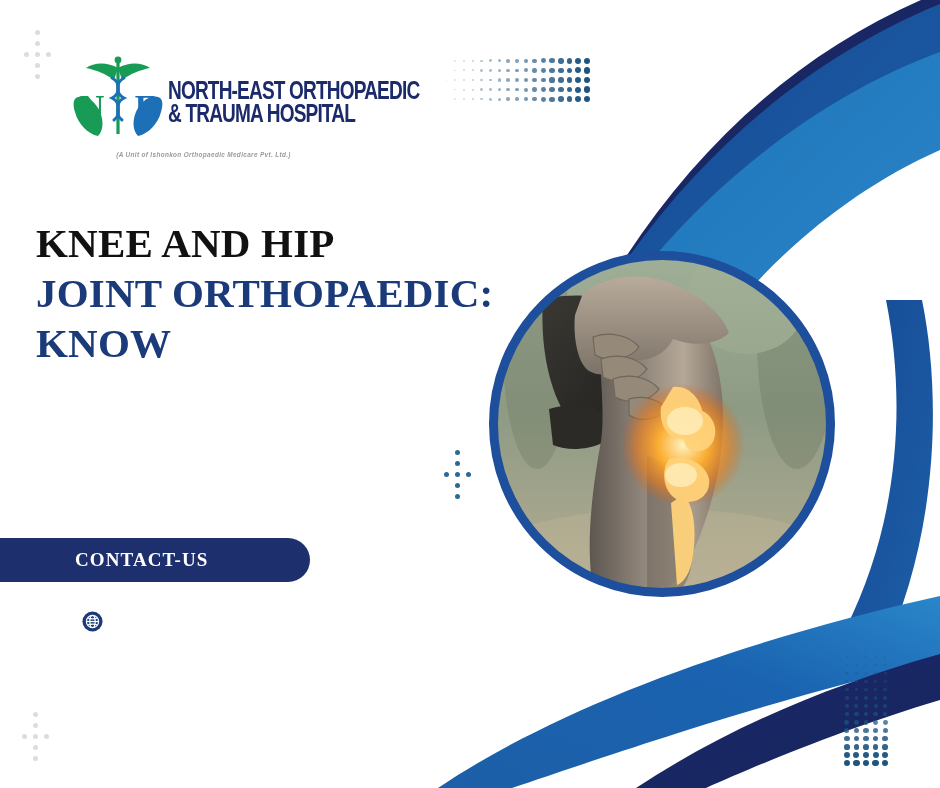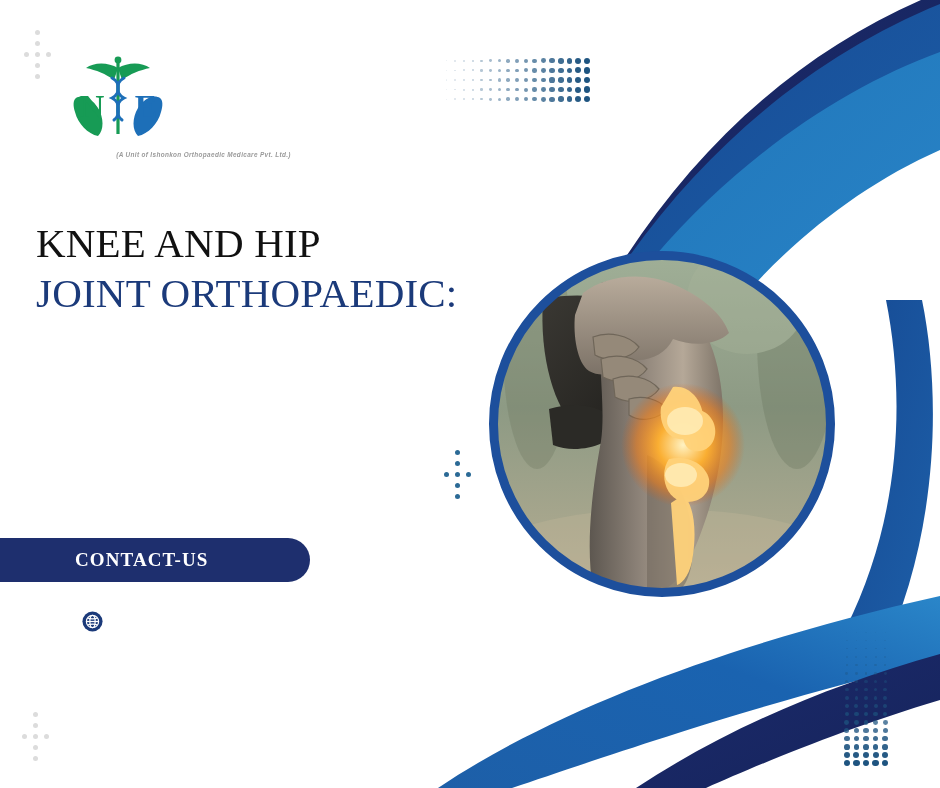--- a/index.html
+++ b/index.html
@@ -70,21 +70,21 @@
   }
   
   #headline {
     position: absolute;
     left: 36px;
     top: 218px;
     width: 480px;
   }
   .headline-line {
     font-family: "Liberation Serif", serif;
-    font-weight: 400;
+    font-weight: 700;
     font-size: 41px;
     line-height: 50px;
     letter-spacing: 0.2px;
     white-space: nowrap;
   }
   .hl-black { color: #111111; }
   .hl-blue  { color: #1b3a7a; }
   
   #contact-banner {
     position: absolute;
@@ -500,26 +500,31 @@
         <path d="M56,26 C44,32 56,40 44,46 C56,52 44,60 54,68"></path>
       </g>
 
       <path fill="#179b55" d="M8,46 C14,42 24,46 30,56 C36,66 36,78 30,84 C20,82 10,72 7,60 C5,54 5,48 8,46 Z"></path>
       <path fill="#1d6fb8" d="M92,46 C86,42 76,46 70,56 C64,66 64,78 70,84 C80,82 90,72 93,60 C95,54 95,48 92,46 Z"></path>
 
       <text x="24" y="66" text-anchor="middle" font-family="Liberation Serif, serif" font-size="34" font-weight="700" fill="#179b55">N</text>
       <text x="78" y="66" text-anchor="middle" font-family="Liberation Serif, serif" font-size="34" font-weight="700" fill="#1d6fb8">E</text>
     </svg>
 
+    <div id="logo-text">
+      <div class="logo-line">NORTH-EAST ORTHOPAEDIC</div>
+      <div class="logo-line">&amp; TRAUMA HOSPITAL</div>
+    </div>
     <div id="logo-tagline">(A Unit of Ishonkon Orthopaedic Medicare Pvt. Ltd.)</div>
   </div>
 
   <div id="headline">
     <div class="headline-line hl-black">KNEE AND HIP</div>
     <div class="headline-line hl-blue">JOINT ORTHOPAEDIC:</div>
+    <div class="headline-line hl-blue">KNOW</div>
   </div>
 
   <div id="contact-banner">
     <span id="contact-banner-label">CONTACT-US</span>
   </div>
 
   <div id="contact-list">
 
 
     <div class="contact-row">

